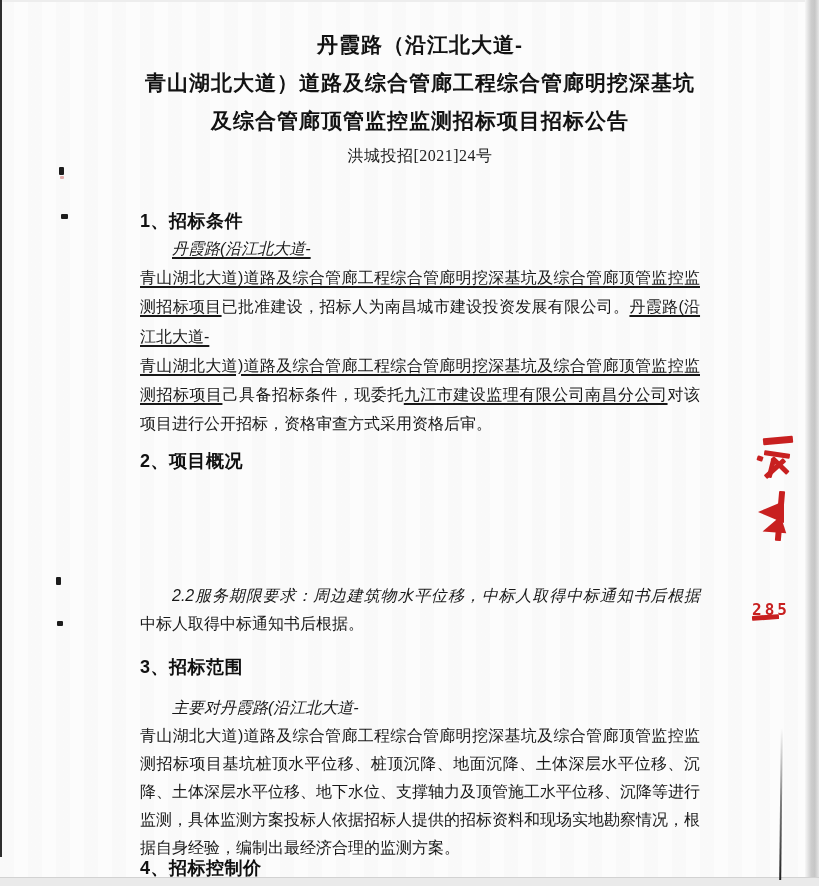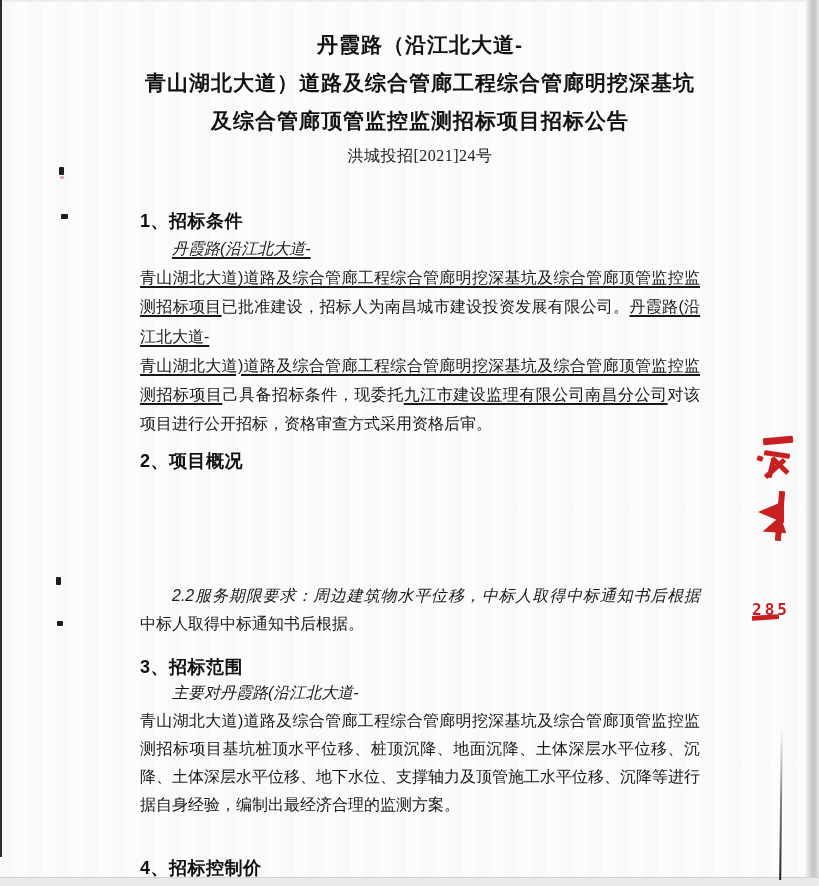--- a/index.html
+++ b/index.html
@@ -32,21 +32,21 @@
      font-weight:700;font-size:18px;line-height:24px;color:#101010;letter-spacing:.5px;}
   .para{position:absolute;left:140px;width:560px;font-size:16px;font-weight:500;
      font-family:"Liberation Sans", sans-serif;color:#181818;}
   .para .ln{display:block;white-space:nowrap;}
   .para .ln.fill{white-space:normal;text-align:justify;text-align-last:justify;}
   .para .ln.ind{text-indent:32px;font-style:italic;}
   .u{text-decoration:underline;text-decoration-thickness:1.5px;text-underline-offset:3px;}
   #s1p1{top:234px;line-height:29.2px;}
   #s2p1{top:470px;line-height:29px;}
   #s2p2{top:582px;line-height:28px;}
-  #s3p1{top:679px;line-height:28px;}
+  #s3p1{top:694px;line-height:28px;}
   #h1{top:209px;} #h2{top:449px;} #h3{top:655px;} #h4{top:856px;}
   
   .seal{position:absolute;}
   .seal .bar{position:absolute;background:#c82020;border-radius:1px;}
   .frag-bar{left:763px;top:437px;width:30px;height:7px;background:#c82020;transform:rotate(-5deg);border-radius:1px;}
   .frag-char{left:754px;top:450px;width:40px;height:34px;}
   .frag-star{left:758px;top:491px;width:38px;height:54px;}
   .tri{position:absolute;width:0;height:0;}
   .frag-digits{left:752px;top:572px;width:32px;height:28px;color:#c82020;
      font-family:"DejaVu Sans Mono", monospace;font-size:16px;font-weight:700;letter-spacing:3px;margin-top:28px;}
@@ -110,18 +110,19 @@
       <div class="ln fill ind"><span>2.2服务期限要求：周边建筑物水平位移，中标人取得中标通知书后根据</span></div>
       <div class="ln"><span>中标人取得中标通知书后根据。</span></div>
     </div>
 
   <div class="h" id="h3">3、招标范围</div>
   <div class="para" id="s3p1">
       <div class="ln ind"><span>主要对丹霞路(沿江北大道-</span></div>
       <div class="ln fill"><span>青山湖北大道)道路及综合管廊工程综合管廊明挖深基坑及综合管廊顶管监控监</span></div>
       <div class="ln fill"><span>测招标项目基坑桩顶水平位移、桩顶沉降、地面沉降、土体深层水平位移、沉</span></div>
       <div class="ln fill"><span>降、土体深层水平位移、地下水位、支撑轴力及顶管施工水平位移、沉降等进行</span></div>
+      <div class="ln fill"><span>监测，具体监测方案投标人依据招标人提供的招标资料和现场实地勘察情况，根</span></div>
       <div class="ln"><span>据自身经验，编制出最经济合理的监测方案。</span></div>
     </div>
 
   <div class="h" id="h4">4、招标控制价</div>
 
 </div>
 
 </body></html>

